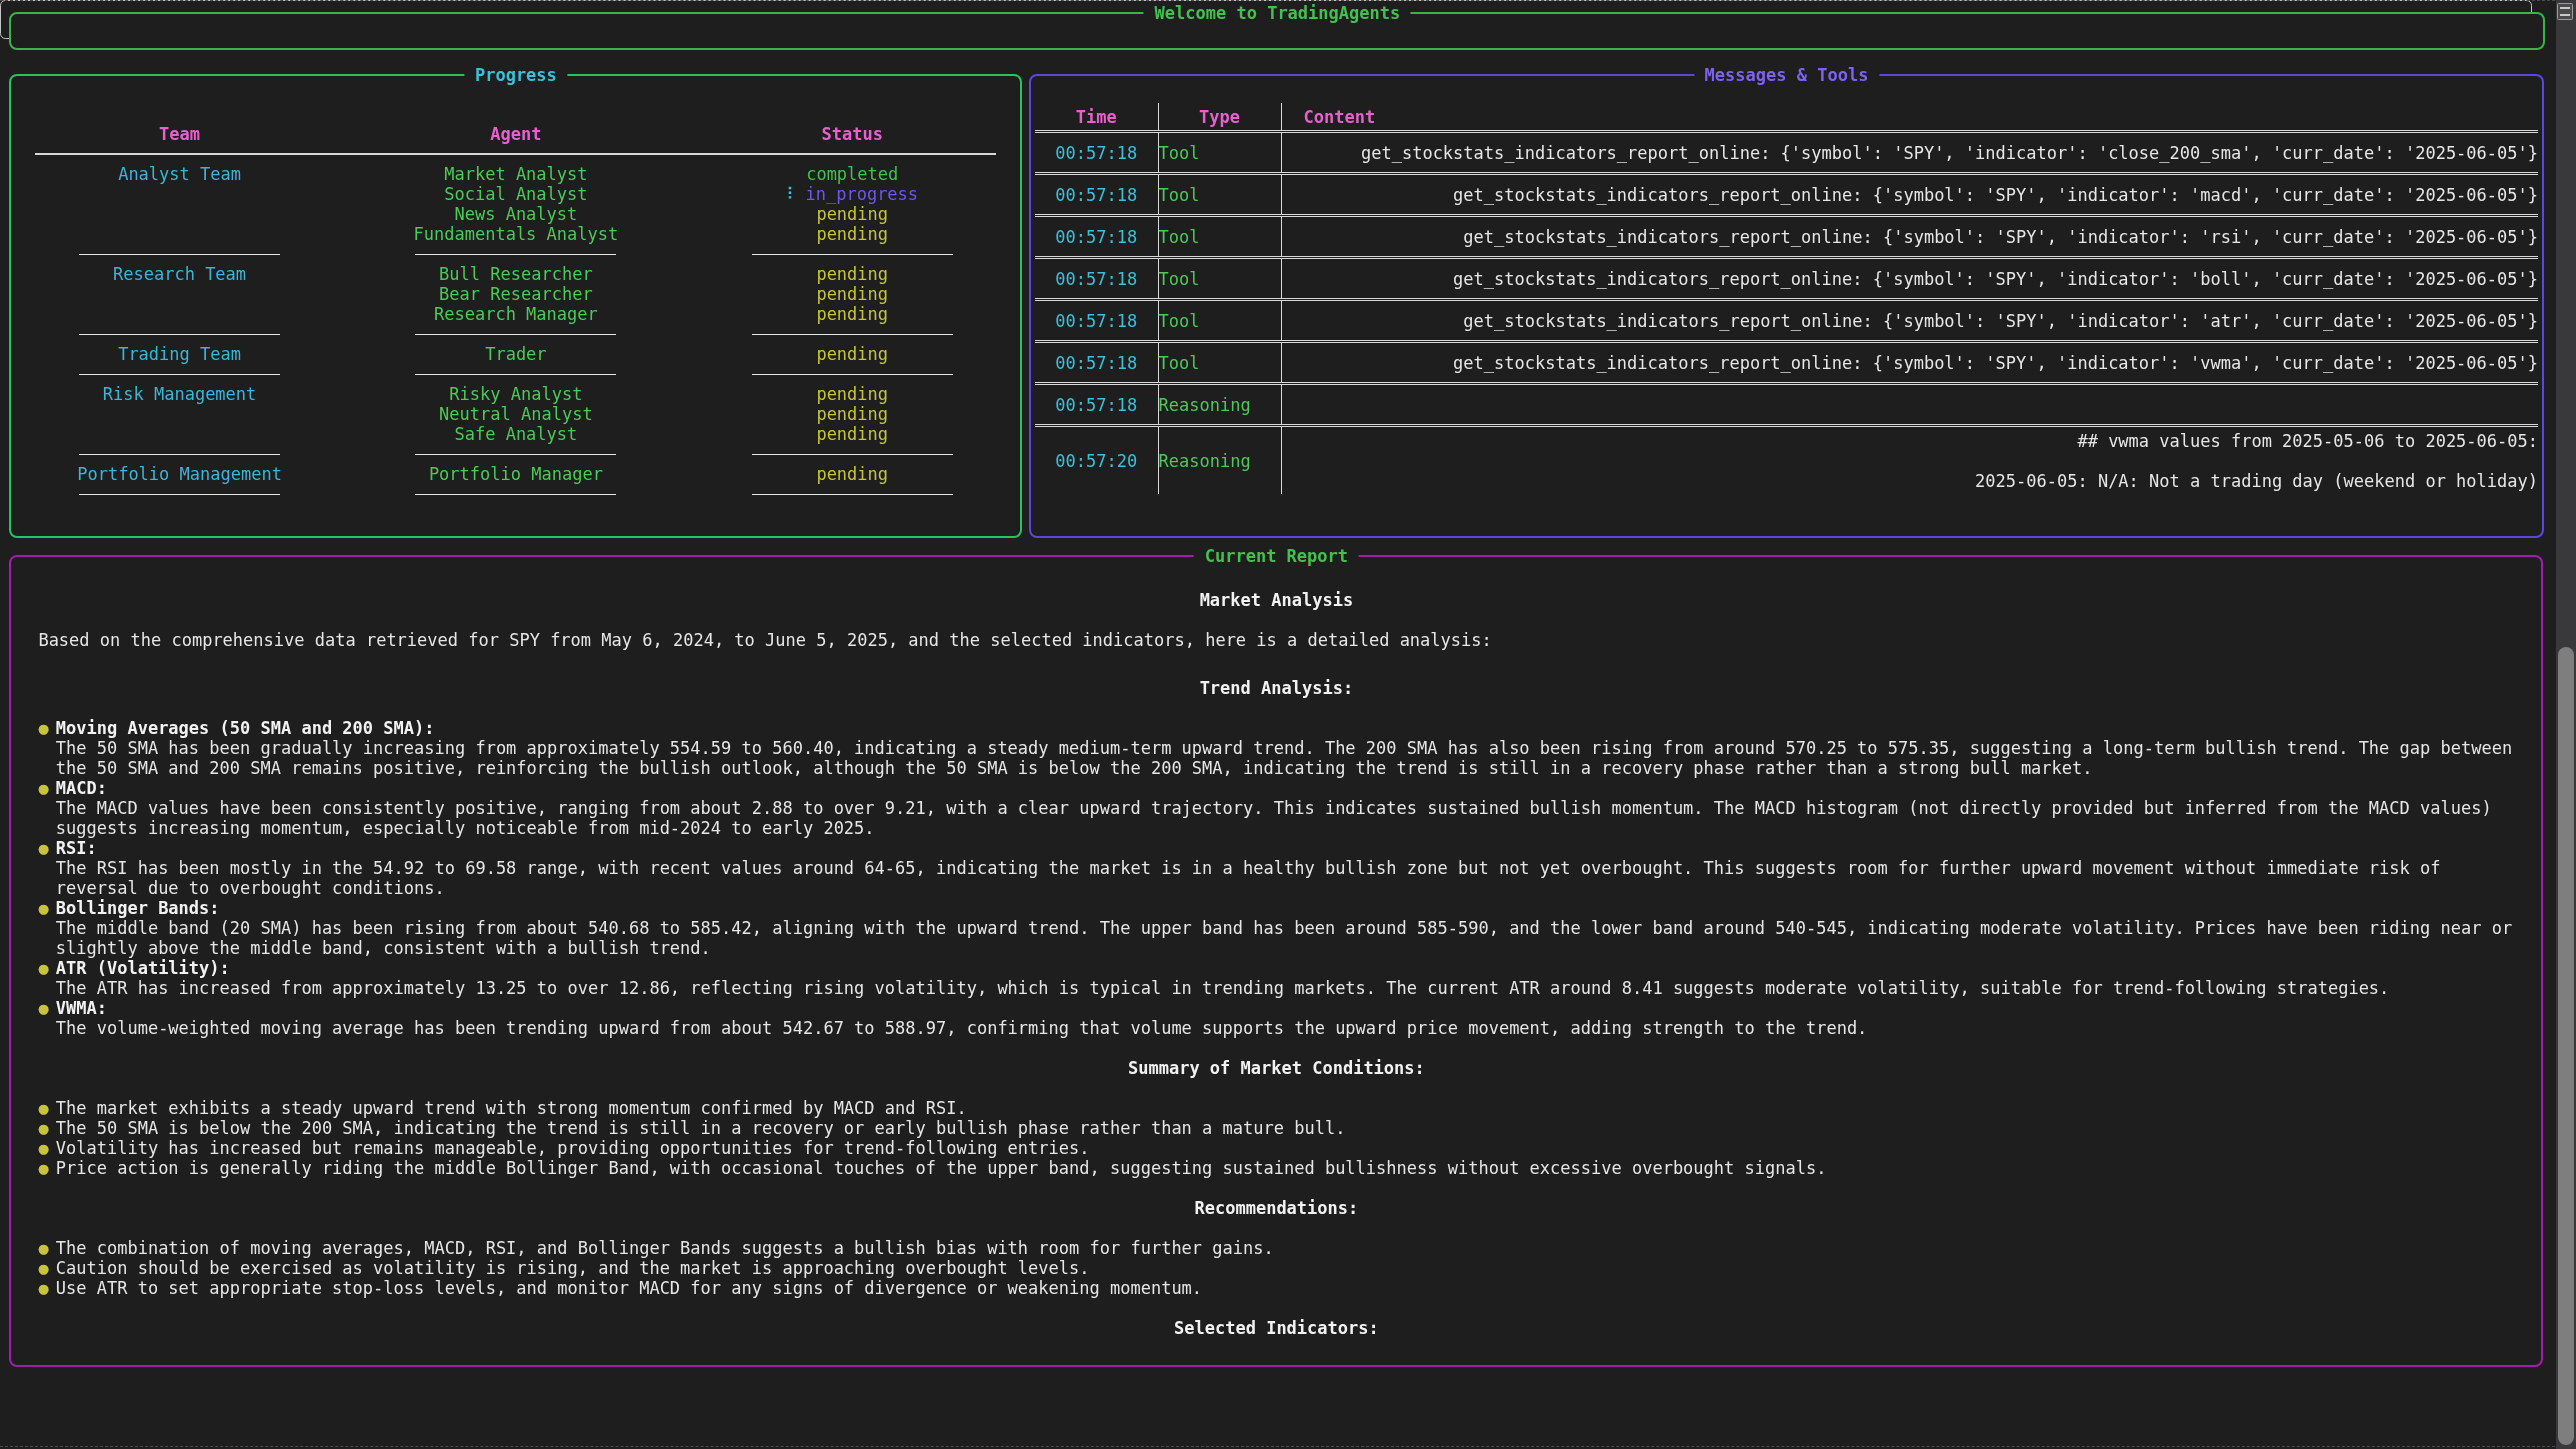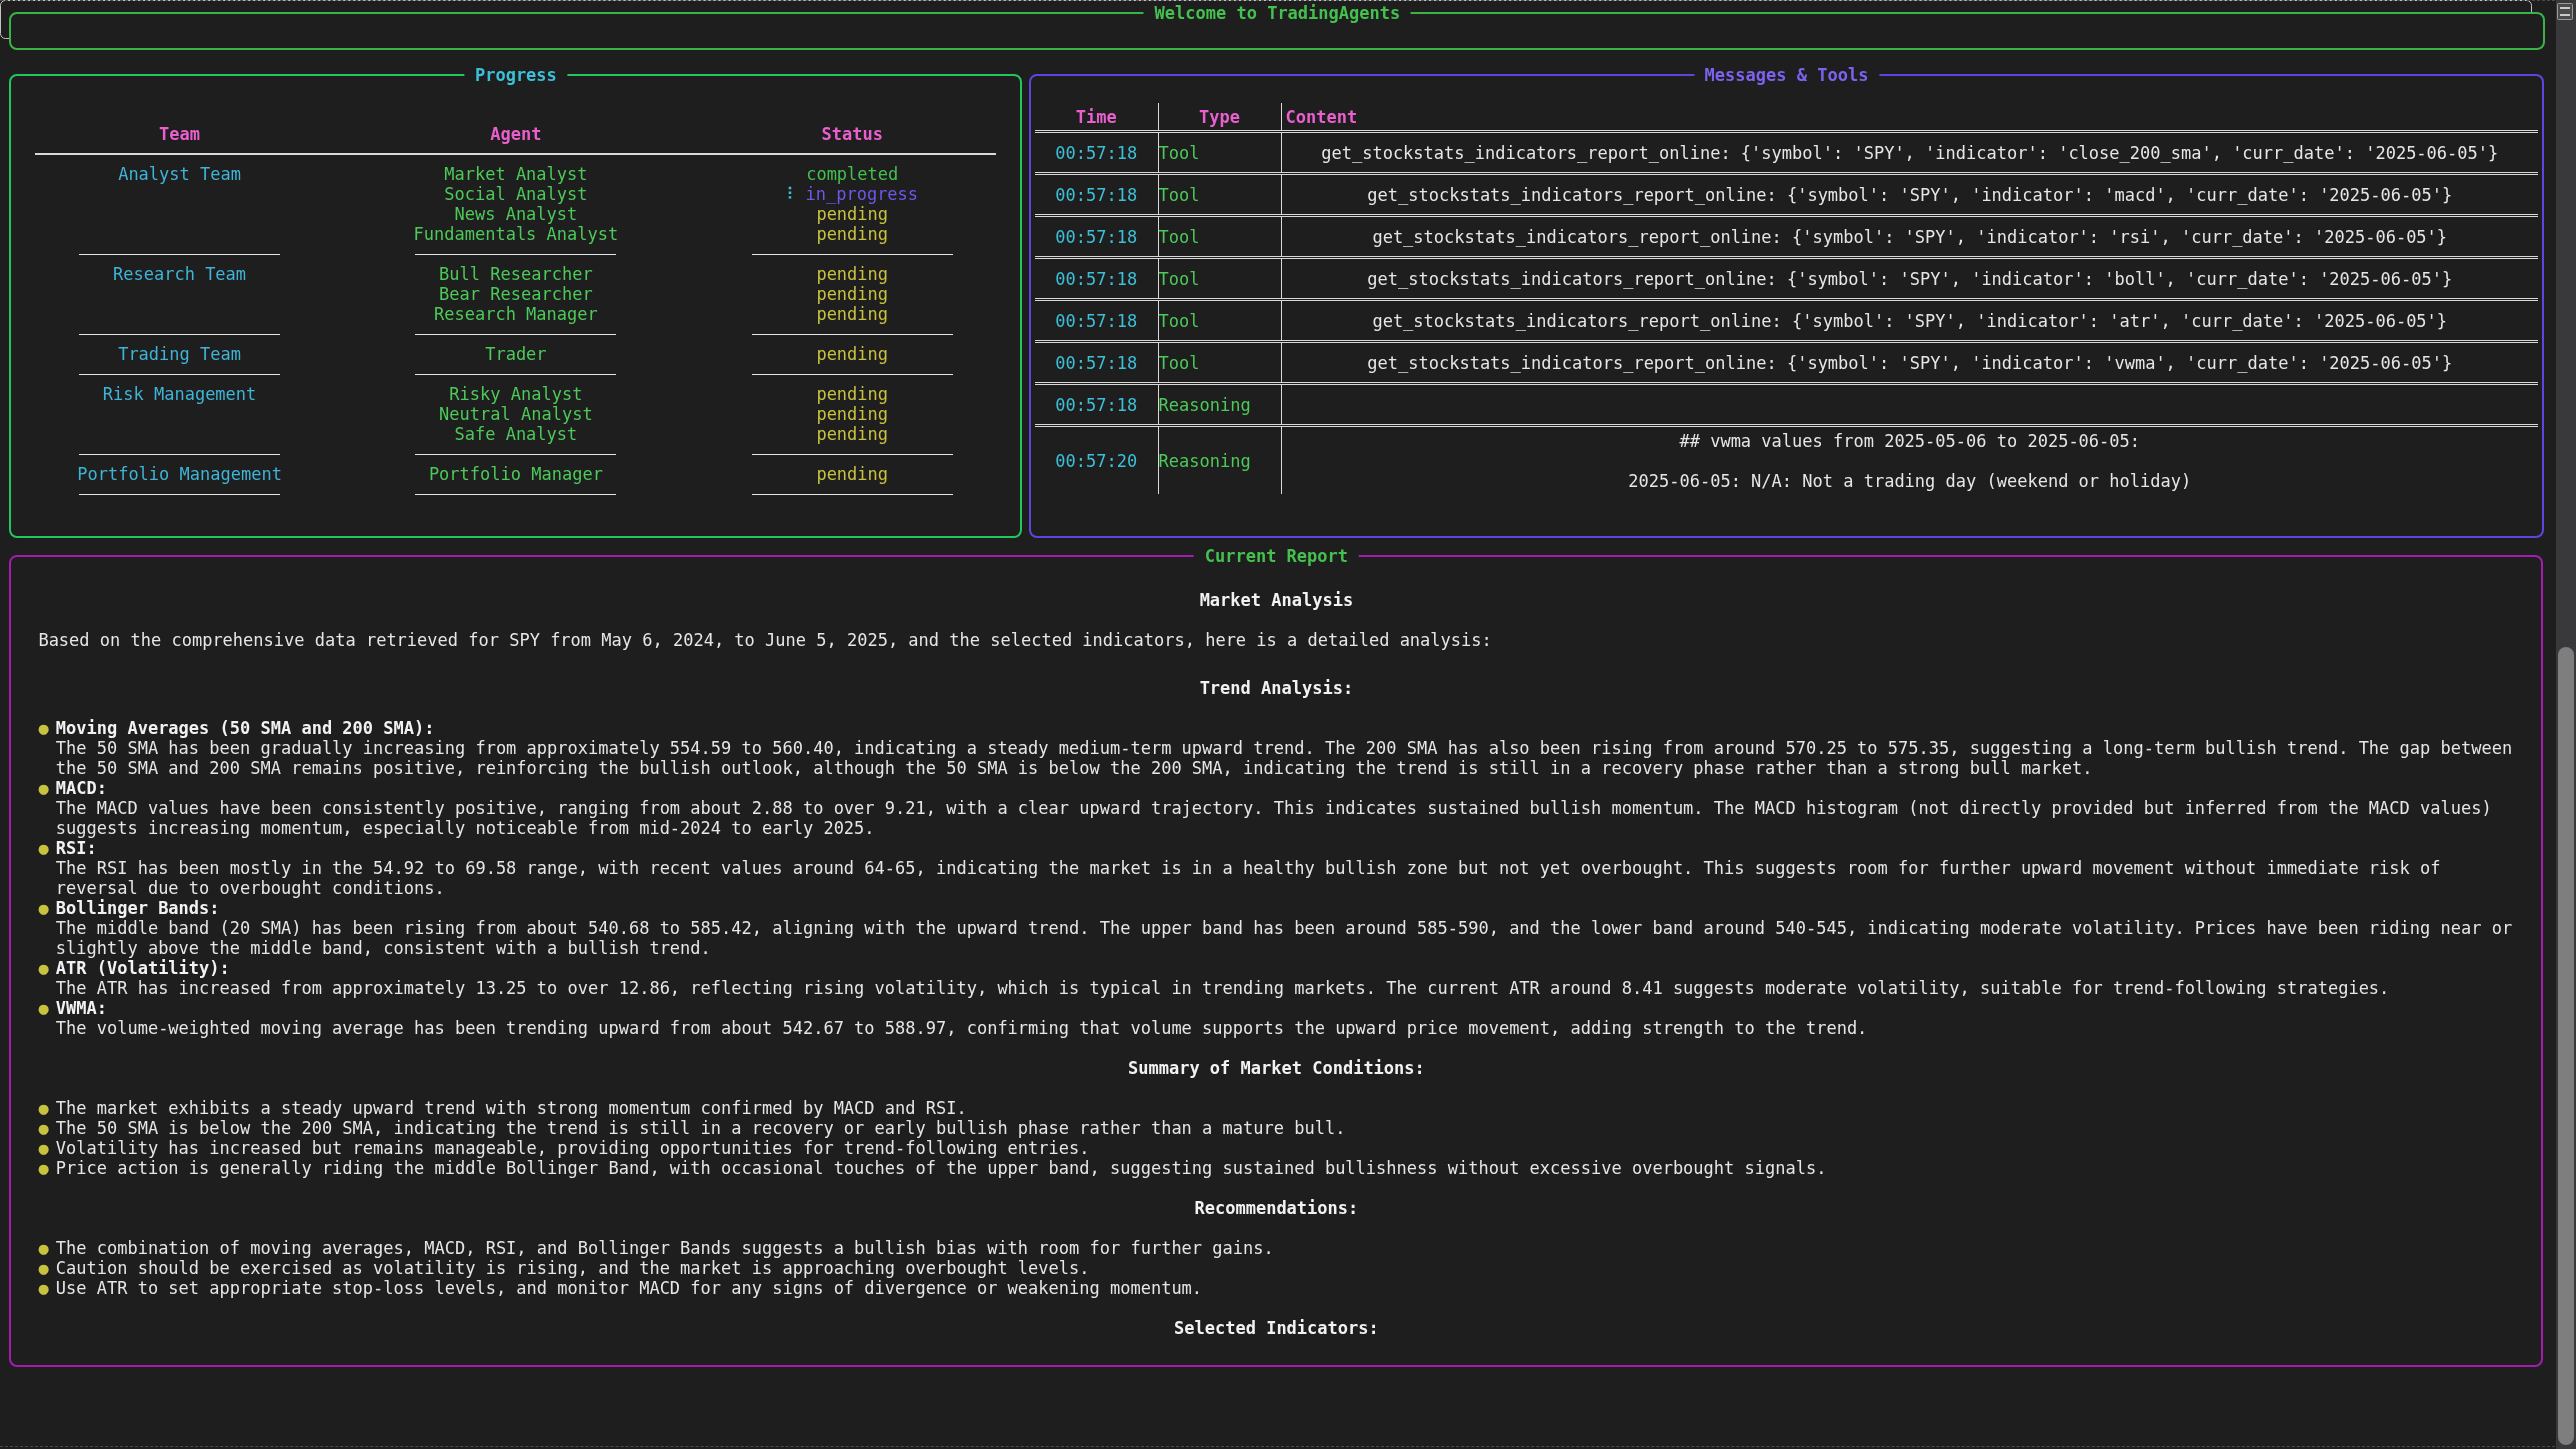--- a/index.html
+++ b/index.html
@@ -43,28 +43,28 @@
   
   #messages{left:1029px;top:74px;width:1511px;height:460px;border:2px solid #5b46e0;}
   #messages .panel-title{color:#7d62f0;}
   .m-table{border-collapse:collapse;margin:27px 4px 0 4px;width:calc(100% - 8px);table-layout:fixed;}
   .m-table th,.m-table td{padding:0;vertical-align:middle;font-weight:normal;}
   .m-table col.c-time{width:123px;}
   .m-table col.c-type{width:123px;}
   .m-table th{height:27px;color:#e95fce;font-weight:bold;}
   .m-table td{height:39px;}
   .m-table .h-time,.m-table .h-type{text-align:center;}
-  .m-table .h-content{text-align:left;padding-left:4px;}
+  .m-table .h-content{text-align:left;padding-left:22px;}
   .m-table td:nth-child(2),.m-table th:nth-child(2),
   .m-table td:nth-child(3),.m-table th:nth-child(3){border-left:1.3px solid #d9d9d9;}
   .m-table thead tr{border-bottom:3.4px double #d9d9d9;}
   .m-table tbody tr + tr{border-top:3.4px double #d9d9d9;}
   .td-time{color:#3cc0d8;text-align:center;}
   .td-type{color:#4cc958;text-align:left;}
-  .td-content{color:#e6e6e6;text-align:center;padding-left:13.4px;white-space:nowrap;overflow:hidden;}
+  .td-content{color:#e6e6e6;text-align:right;padding-left:13.4px;white-space:nowrap;overflow:hidden;}
   .td-content .gapline{margin-top:20px;}
   .row-tall td{height:67px;}
 
   
   #report{left:9.4px;top:555px;width:2530px;height:808px;border:2px solid #a21caf;}
   #report .panel-title{color:#43c04e;}
   .r-body{padding:33px 27px 0 27px;}
   .r-center{text-align:center;font-weight:bold;color:#f2f2f2;margin-bottom:20px;}
   .r-intro{margin-bottom:28px;}
   .r-section{margin-bottom:0;}

